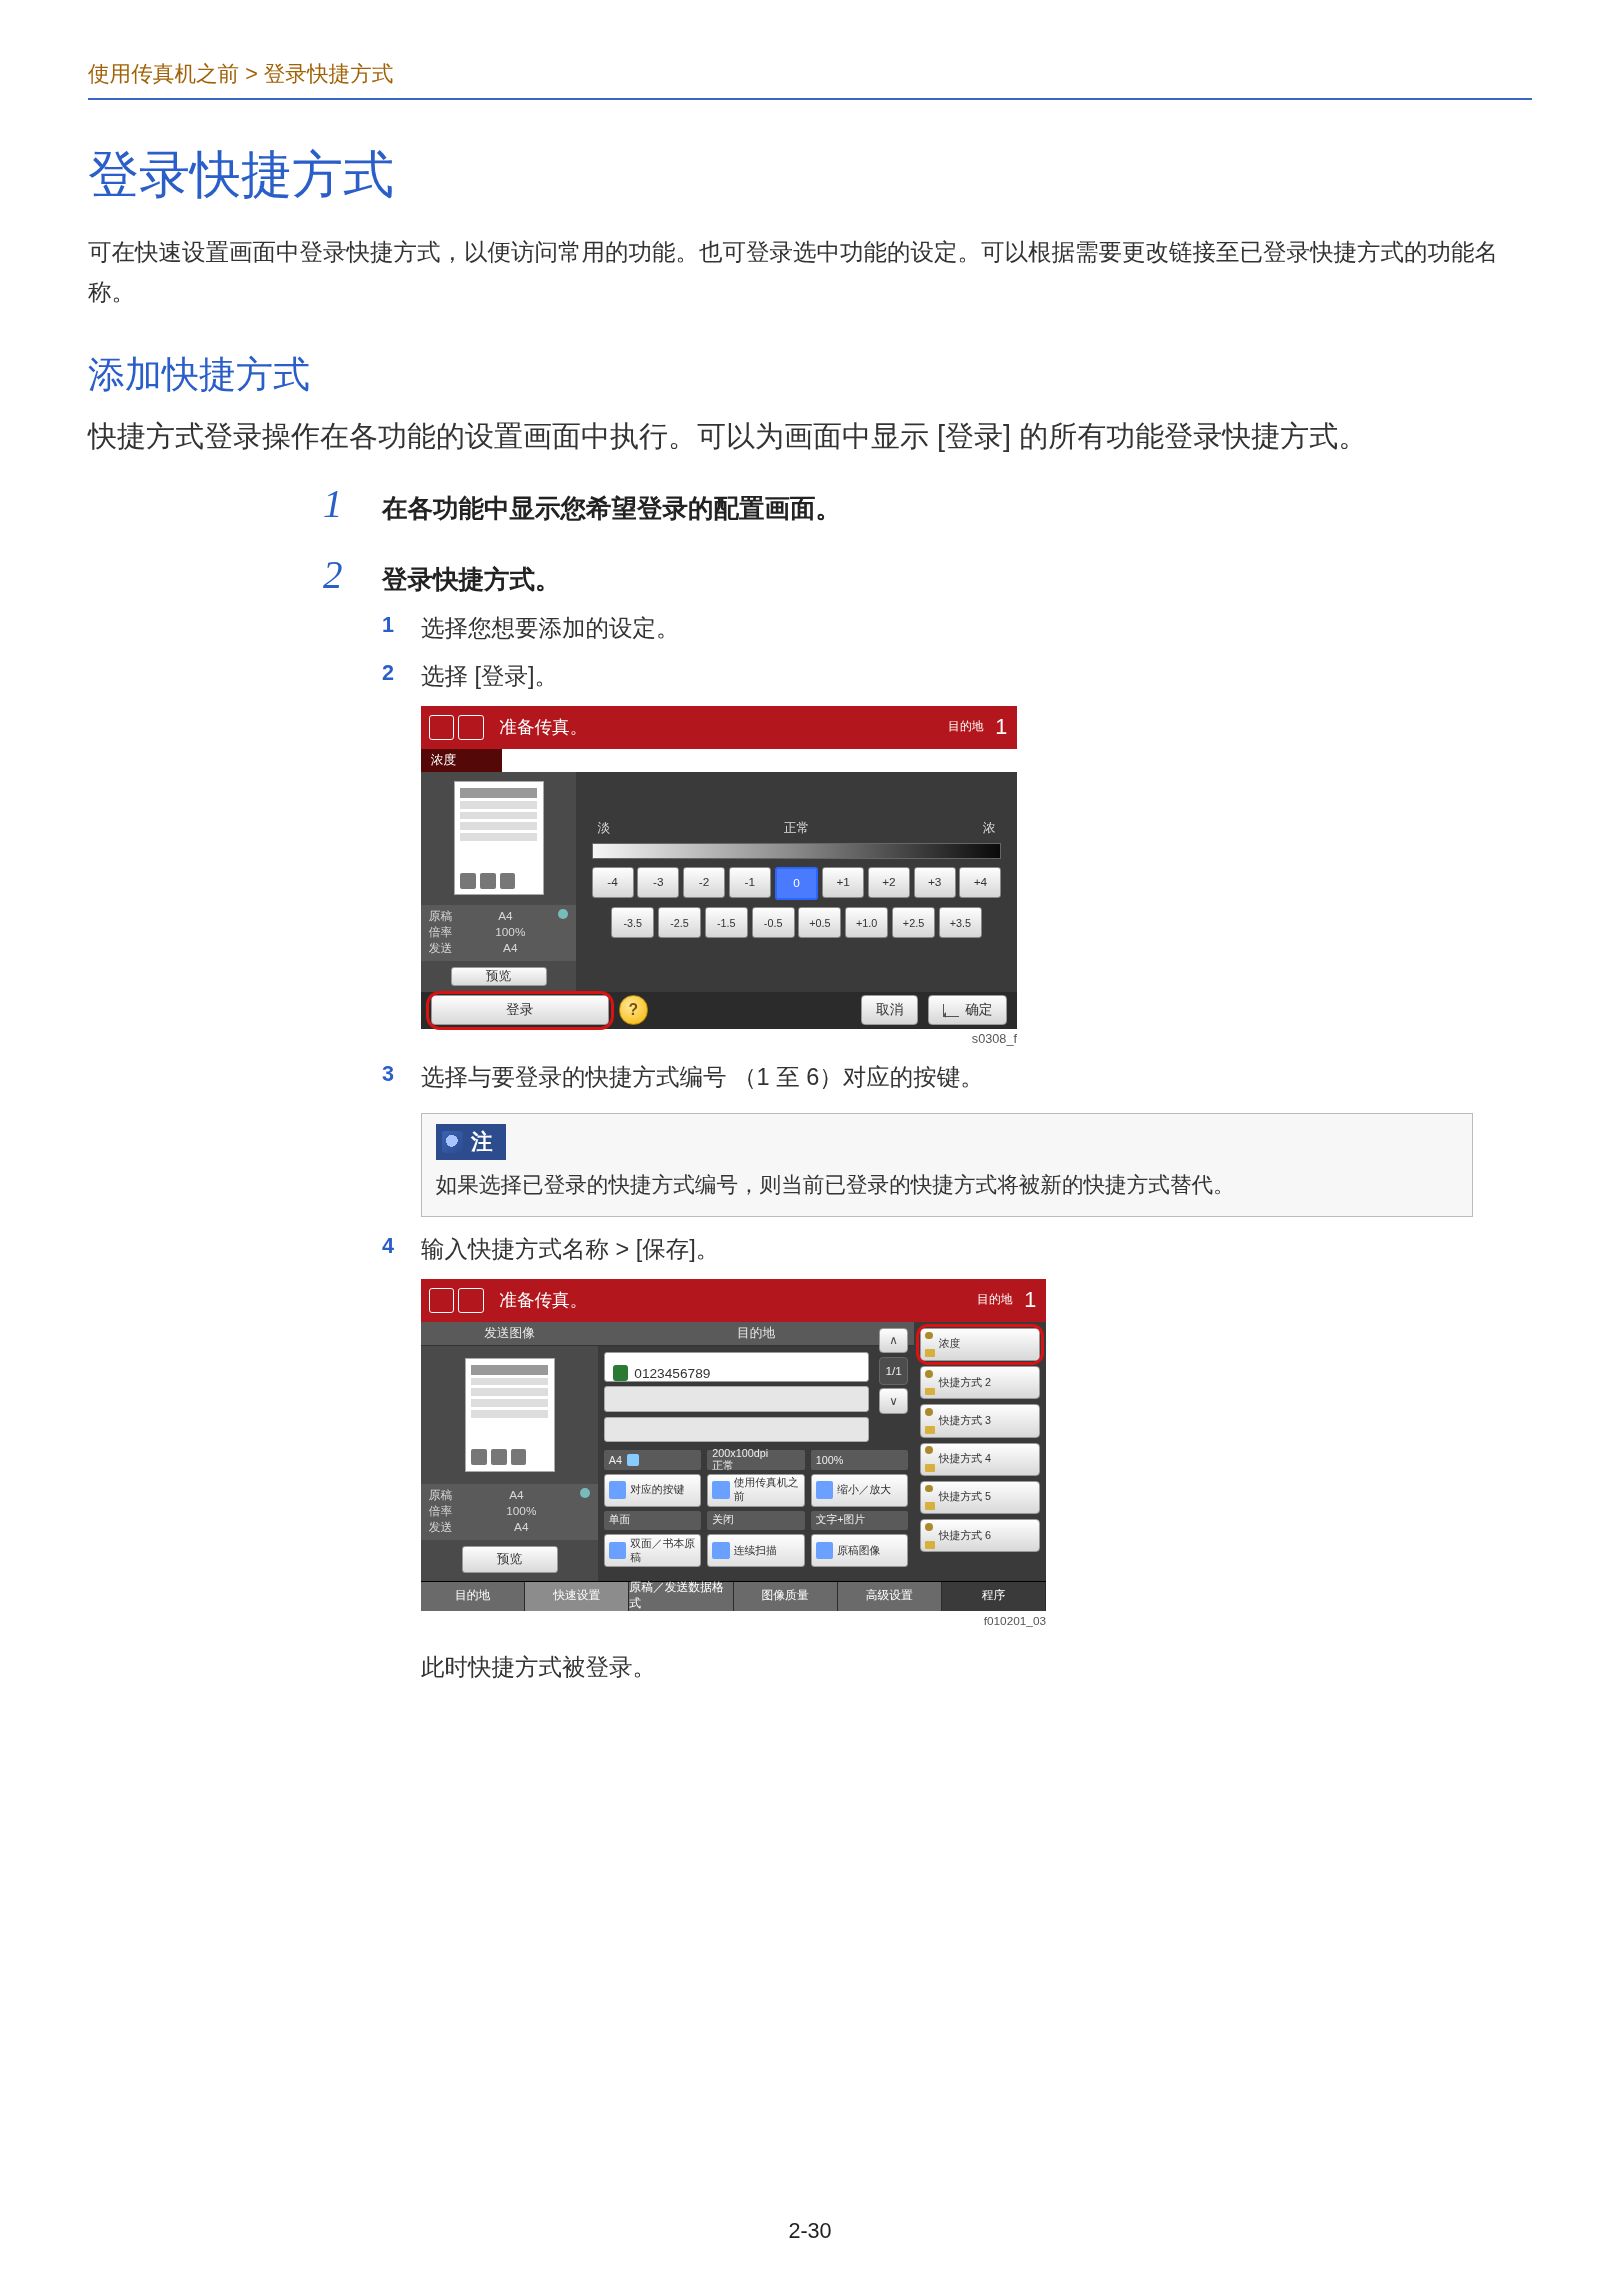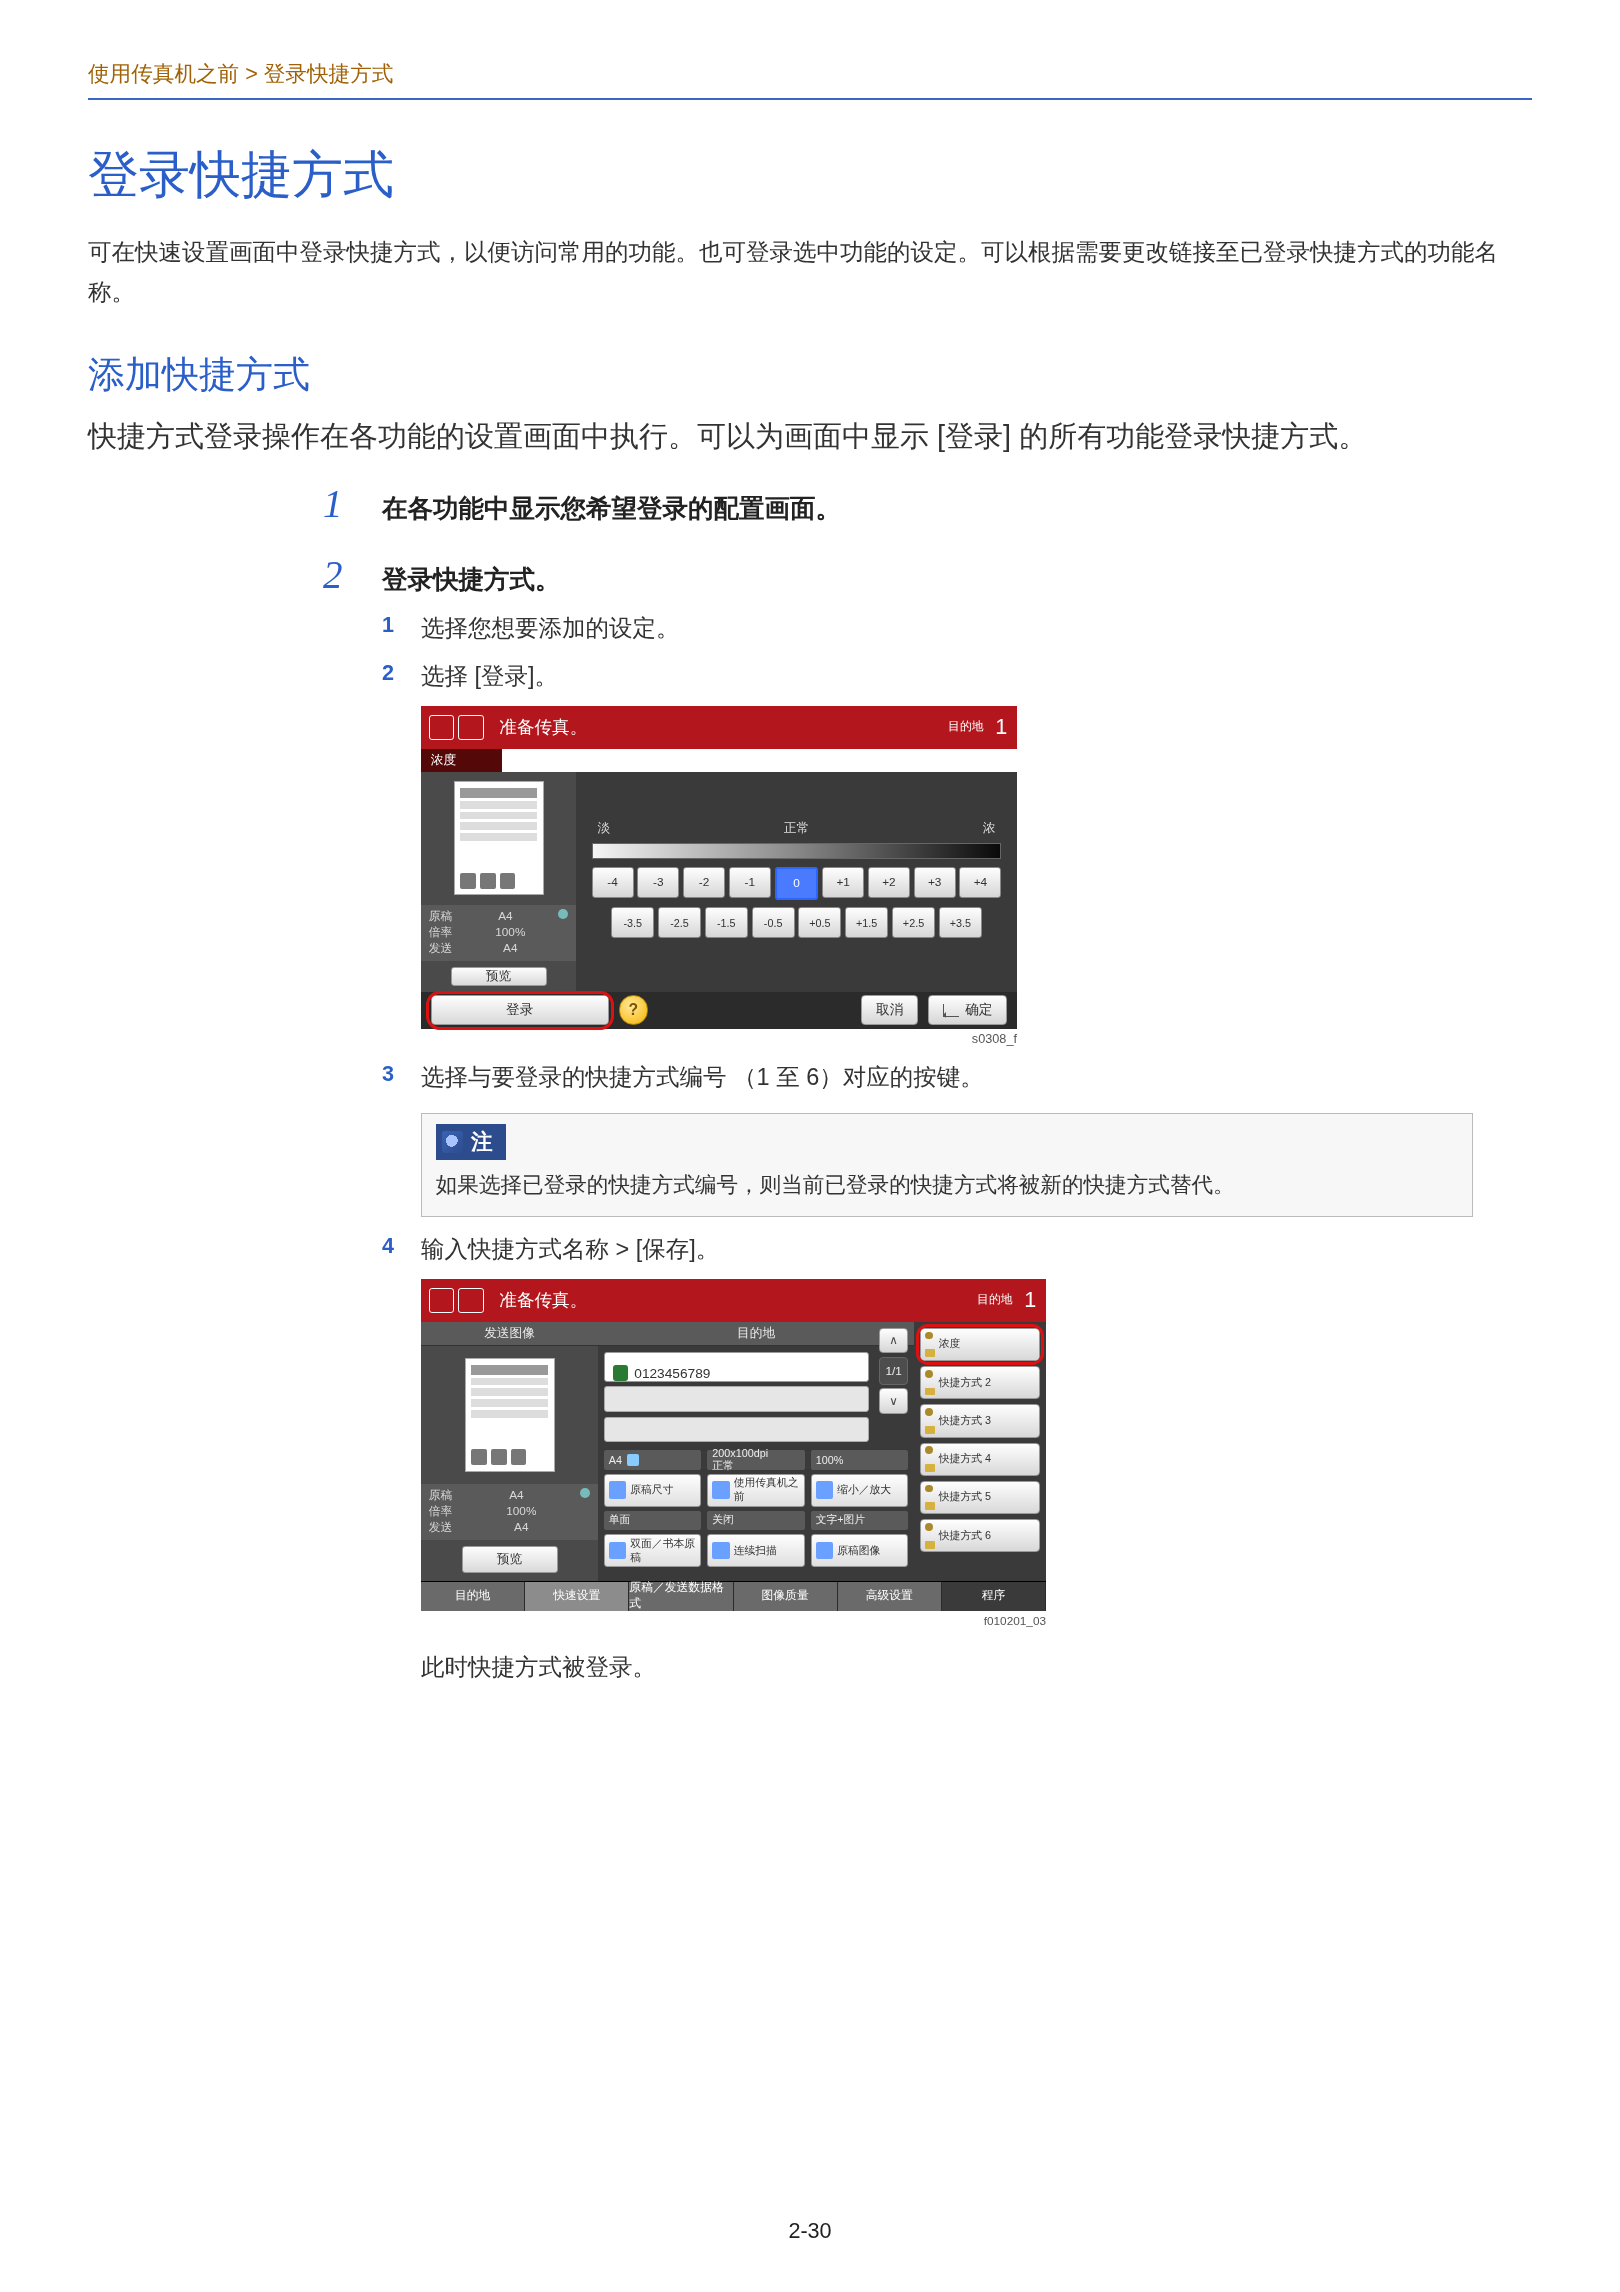--- a/index.html
+++ b/index.html
@@ -295,21 +295,21 @@
               <div class="pbtn">+2</div>
               <div class="pbtn">+3</div>
               <div class="pbtn">+4</div>
             </div>
             <div class="btnrow" style="padding:0 19.6px;">
               <div class="pbtn pw">-3.5</div>
               <div class="pbtn pw">-2.5</div>
               <div class="pbtn pw">-1.5</div>
               <div class="pbtn pw">-0.5</div>
               <div class="pbtn pw">+0.5</div>
-              <div class="pbtn pw">+1.5</div>
+              <div class="pbtn pw">+1.0</div>
               <div class="pbtn pw">+2.5</div>
               <div class="pbtn pw">+3.5</div>
             </div>
           </div>
         </div>
         <div class="mock-footer">
           <div class="shortcutbtn">
             <span>登录</span>
             <div class="redcircle"></div>
           </div>
@@ -407,21 +407,21 @@
                 <div class="arrow">∨</div>
               </div>
               <div class="funcgrid" style="margin-top:5.9px;">
                 <div class="fcol">
                   <div class="fhead">
                       <span>A4</span>
                       <span class="fico"></span>
                     </div>
                   <div class="fbtn">
                       <span class="fbico"></span>
-                      <span>原稿尺寸</span>
+                      <span>对应的按键</span>
                     </div>
                   <div class="fhead">
                       <span>单面</span>
                     </div>
                   <div class="fbtn">
                       <span class="fbico"></span>
                       <span>双面／书本原稿</span>
                     </div>
                 </div>
                 <div class="fcol">

